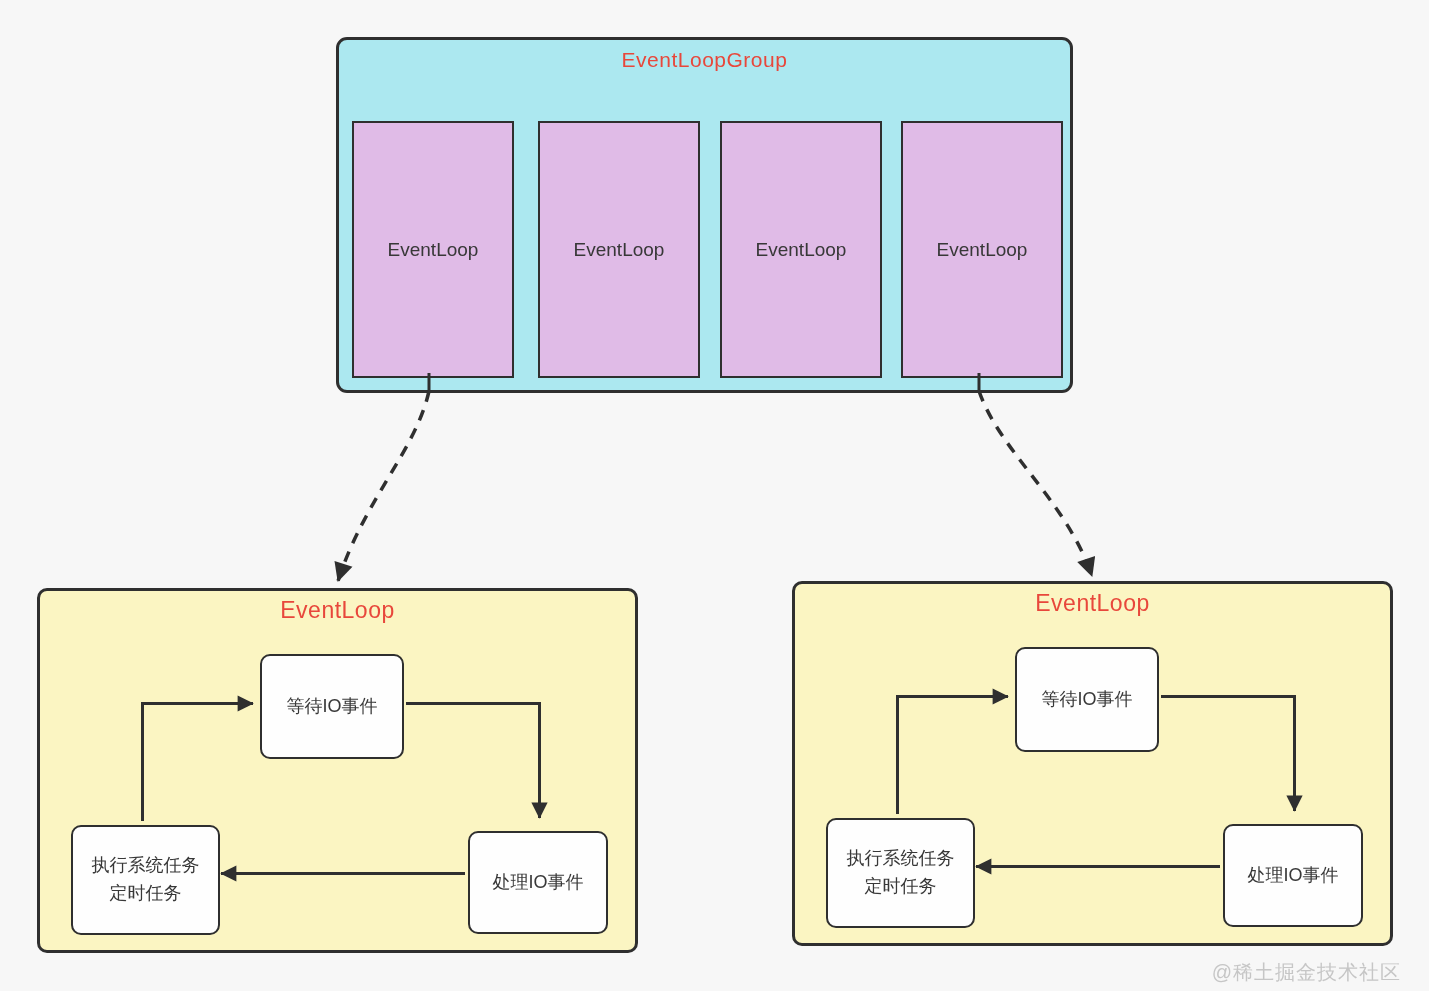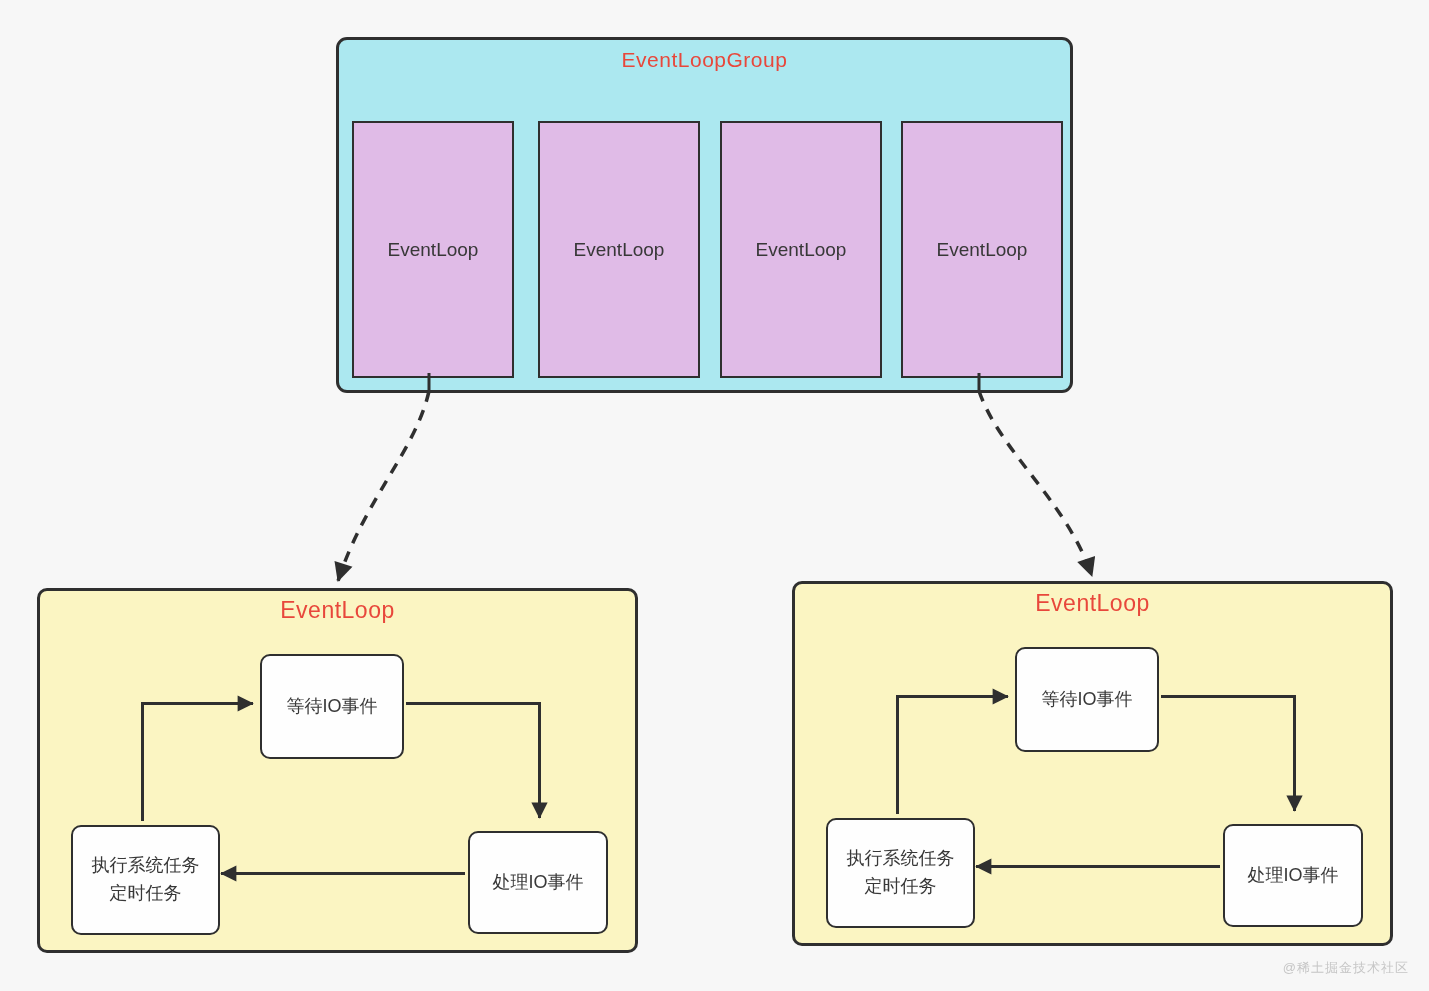--- a/index.html
+++ b/index.html
@@ -76,22 +76,22 @@
   .connectors {
     position: absolute; left: 0; top: 0;
     width: 1429px; height: 991px;
     pointer-events: none;
   }
   .connectors .solid  { fill: none; stroke: var(--line, #2f2f2f); stroke-width: 3; }
   .connectors .dashed { fill: none; stroke: var(--line, #2f2f2f); stroke-width: 3.5; stroke-dasharray: 11 9; }
   #arrowhead path { fill: var(--line, #2f2f2f); }
 
   .watermark {
-    position: absolute; right: 20px; top: 959px;
-    font-size: 13px; letter-spacing: 1px;
+    position: absolute; right: 28px; top: 959px;
+    font-size: 20px; letter-spacing: 1px;
     color: var(--watermark-gray, #c6c6c6);
   }
 </style>
 </head>
 <body>
 
 <div class="canvas">
 
   <div class="group-box">
     <div class="group-title">EventLoopGroup</div>

